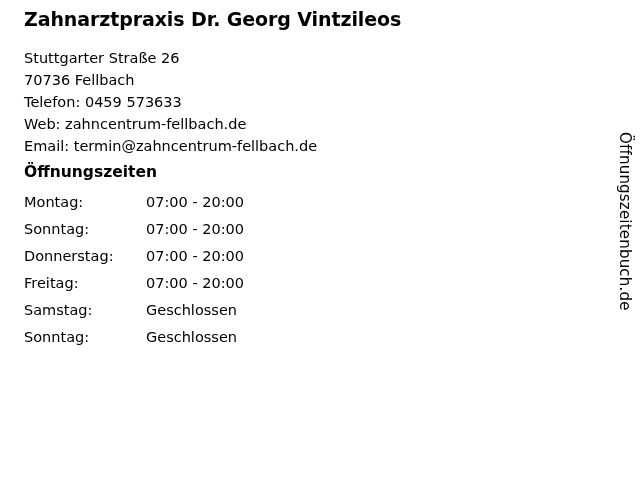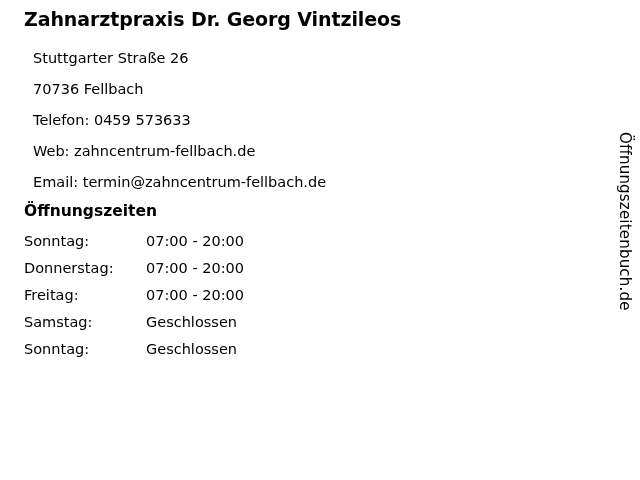--- a/index.html
+++ b/index.html
@@ -31,21 +31,21 @@
   .title {
     font-size: 19px;
     font-weight: bold;
     letter-spacing: -0.1px;
     margin: 0 0 16px 0;
     line-height: 1.2;
   }
   .addr-line {
     font-size: 14.5px;
     line-height: 22px;
-    margin: 9px;
+    margin: 0;
     white-space: nowrap;
   }
   .section-title {
     font-size: 15.5px;
     font-weight: bold;
     margin: 6px 0 12px 0;
   }
   table.hours {
     border-collapse: collapse;
     font-size: 14.5px;
@@ -92,20 +92,24 @@
 
     <p class="addr-line">Web: zahncentrum-fellbach.de</p>
 
     <p class="addr-line">Email: termin@zahncentrum-fellbach.de</p>
 
     <h2 class="section-title">Öffnungszeiten</h2>
 
     <table class="hours">
       <tbody>
         <tr>
+          <td class="day">Montag:</td>
+          <td class="time">07:00 - 20:00</td>
+        </tr>
+        <tr>
           <td class="day">Sonntag:</td>
           <td class="time">07:00 - 20:00</td>
         </tr>
         <tr>
           <td class="day">Donnerstag:</td>
           <td class="time">07:00 - 20:00</td>
         </tr>
         <tr>
           <td class="day">Freitag:</td>
           <td class="time">07:00 - 20:00</td>

